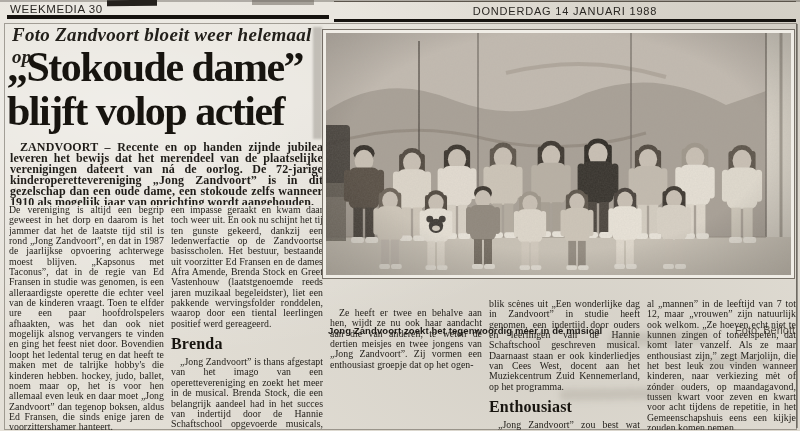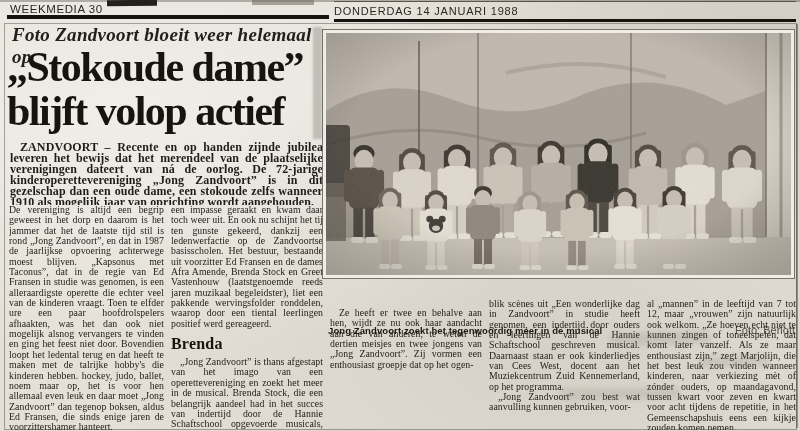--- a/index.html
+++ b/index.html
@@ -13,21 +13,21 @@
     font-family:"Liberation Serif", serif; color:#201d19;
   }
   .article-frame{position:absolute; left:4px; top:23px; width:791px; height:405px;
     border:1px solid rgba(88,82,72,.5); pointer-events:none;}
   
   .pubname{position:absolute; left:10px; top:3px; font-family:"Liberation Sans",sans-serif;
     font-size:11.5px; letter-spacing:.6px; color:#2a2723;}
   .mast-rule{position:absolute; left:7px; top:15px; width:322px; height:3.5px; background:#16130f;}
   .datebox{position:absolute; left:334px; top:1px; width:462px; height:17px;
     border-top:1px solid #5b554c; border-bottom:3px solid #16130f;
-    display:flex; align-items:center; 
+    display:flex; align-items:center; justify-content:center;
     font-family:"Liberation Sans",sans-serif; font-size:11px; letter-spacing:.8px; color:#2a2723;}
   
   .kicker{position:absolute; left:12px; top:24px; width:316px;
     font-style:italic; font-weight:bold; font-size:19px; letter-spacing:.3px; color:#23201b;}
   .headline{position:absolute; left:7px; top:45px; width:320px;
     font-weight:bold; font-size:42px; line-height:44px; letter-spacing:-1.5px; color:#17140f;}
   
   .lead{position:absolute; left:10px; top:142px; width:313px; height:63px; overflow:hidden;
     font-weight:bold; font-size:12px; line-height:10.9px; text-align:justify; letter-spacing:.1px;}
   .lead .in{text-indent:10px; display:block;font-family:Liberation Serif, serif;}
@@ -182,20 +182,21 @@
   </div>
 
   <div class="smudge s3"></div>
 
   <div class="col" id="col3">
     <p class="indent gap">Ze heeft er twee en behalve aan hen, wijdt ze nu ook haar aandacht aan die van anderen, te weten de dertien meisjes en twee jongens van „Jong Zandvoort”. Zij vormen een enthousiast groepje dat op het ogen-</p>
   </div>
 
   <div class="col" id="col4">
     <p>blik scènes uit „Een wonderlijke dag in Zandvoort” in studie heeft genomen, een indertijd door ouders en leerlingen van de Hannie Schaftschool geschreven musical. Daarnaast staan er ook kinderliedjes van Cees West, docent aan het Muziekcentrum Zuid Kennemerland, op het programma.</p>
+    <div class="subhead">Enthousiast</div>
     <p class="indent">„Jong Zandvoort” zou best wat aanvulling kunnen gebruiken, voor-</p>
   </div>
 
   <div class="col" id="col5">
     <p>al „mannen” in de leeftijd van 7 tot 12, maar „vrouwen” zijn natuurlijk ook welkom. „Ze hoeven echt niet te kunnen zingen of toneelspelen, dat komt later vanzelf. Als ze maar enthousiast zijn,” zegt Marjolijn, die het best leuk zou vinden wanneer kinderen, naar verkiezing mèt of zónder ouders, op maandagavond, tussen kwart voor zeven en kwart voor acht tijdens de repetitie, in het Gemeenschapshuis eens een kijkje zouden komen nemen.</p>
 
   </div>
 
   <div class="ghost g1"></div>
   <div class="ghost g2"></div>

